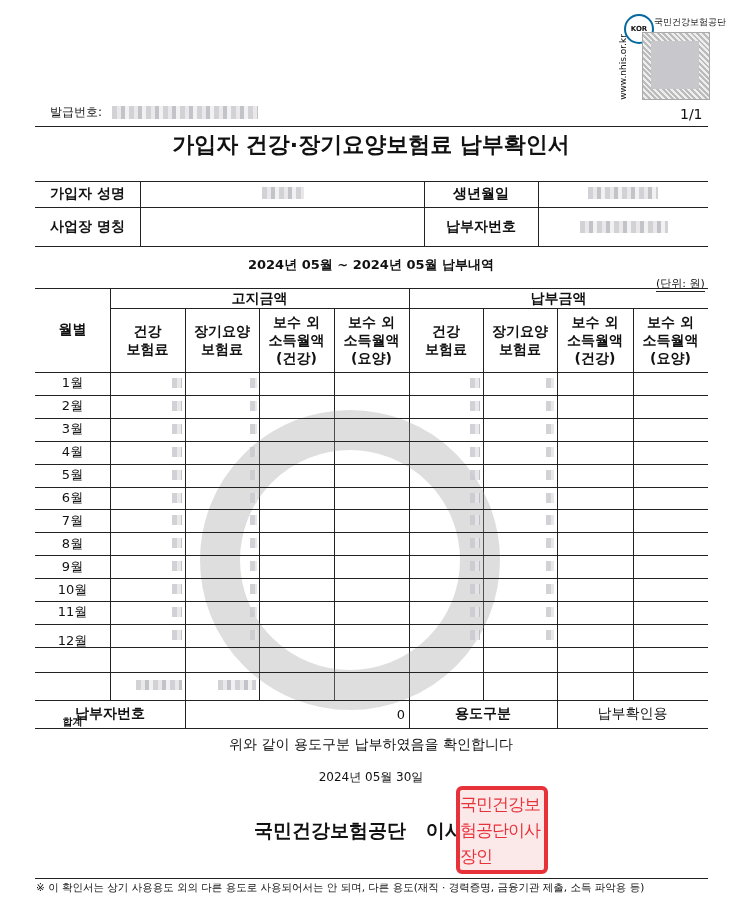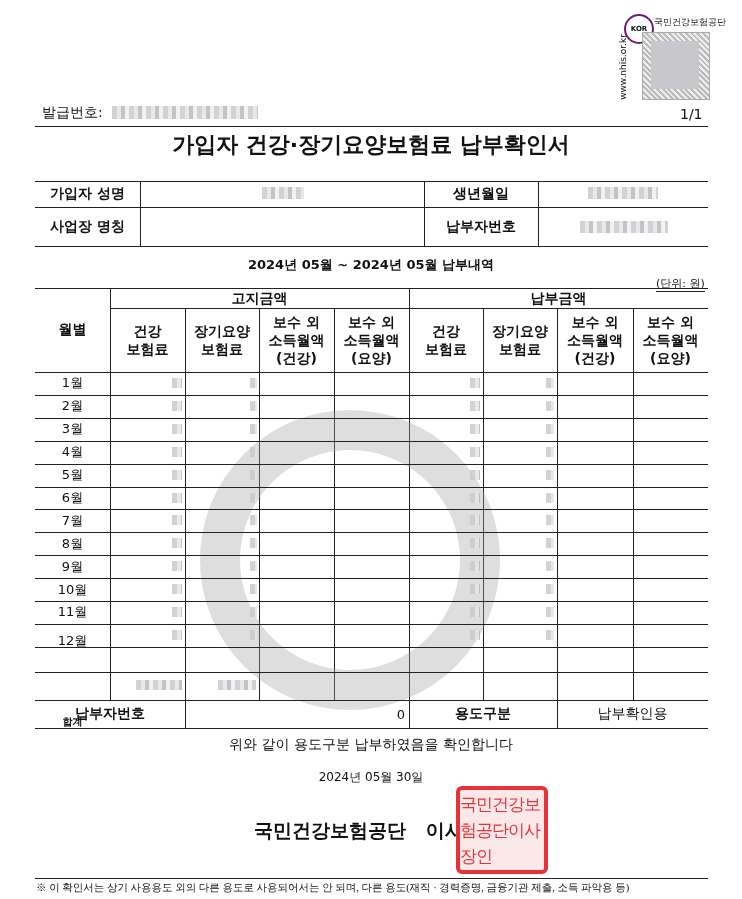--- a/index.html
+++ b/index.html
@@ -17,29 +17,29 @@
   .seal { position:absolute; left:456px; top:786px; width:92px; height:88px; border:4px solid #e8323a;
           border-radius:6px; background:#fbe9ea; color:#e8323a; font-size:17px; line-height:26px;
           display:flex; flex-wrap:wrap; align-content:center; justify-content:center; letter-spacing:-1px; box-sizing:border-box; }
   .watermark { position:absolute; left:200px; top:410px; width:300px; height:300px; border-radius:50%;
                border:40px solid rgba(160,160,160,.35); box-sizing:border-box; }
 </style>
 </head>
 <body>
 
 <div class="abs" style="left:620px;top:12px;width:110px;height:88px;">
-  <div class="abs" style="left:4px;top:2px;width:26px;height:26px;border:2px solid #701a75;border-radius:50%;font-size:7px;font-weight:bold;display:flex;align-items:center;justify-content:center;">KOR</div>
+  <div class="abs" style="left:4px;top:2px;width:26px;height:26px;border:2px solid #0369a1;border-radius:50%;font-size:7px;font-weight:bold;display:flex;align-items:center;justify-content:center;">KOR</div>
   <div class="abs" style="left:34px;top:4px;font-size:9px;">국민건강보험공단</div>
   <div class="abs" style="left:-30px;top:50px;font-size:9px;transform:rotate(-90deg);white-space:nowrap;">www.nhis.or.kr</div>
   <div class="abs" style="left:22px;top:20px;width:66px;height:66px;background:repeating-linear-gradient(45deg,#bbb 0 2px,#eee 2px 4px);border:1px solid #aaa;">
     <div style="position:absolute;left:8px;top:8px;width:48px;height:48px;background:#c8c8cc;"></div>
   </div>
 </div>
 
-<div class="abs" style="left:42px;top:104px;font-size:14px;">발급번호:</div>
+<div class="abs" style="left:50px;top:104px;font-size:12px;">발급번호:</div>
 <div class="abs blur" style="left:112px;top:106px;width:146px;height:13px;"></div>
 <div class="abs" style="left:680px;top:106px;font-size:14px;">1/1</div>
 <div class="hline" style="left:35px;top:126px;width:673px;"></div>
 <div class="abs b" style="left:0;top:130px;width:742px;text-align:center;font-size:22px;">가입자 건강·장기요양보험료 납부확인서</div>
 
 <div class="hline" style="left:35px;top:181px;width:673px;"></div>
 <div class="hline thin" style="left:35px;top:207px;width:673px;"></div>
 <div class="hline" style="left:35px;top:246px;width:673px;"></div>
 <div class="vline" style="left:140px;top:181px;height:65px;"></div>
 <div class="vline" style="left:424px;top:181px;height:65px;"></div>
@@ -202,13 +202,13 @@
 <div class="cell" style="left:185px;top:700px;width:220px;height:28px;justify-content:flex-end;font-size:13px;">0</div>
 <div class="cell b" style="left:409px;top:700px;width:148px;height:28px;font-size:14px;">용도구분</div>
 <div class="cell" style="left:557px;top:700px;width:151px;height:28px;font-size:14px;">납부확인용</div>
 
 <div class="abs" style="left:0;top:736px;width:742px;text-align:center;font-size:14px;">위와 같이 용도구분 납부하였음을 확인합니다</div>
 <div class="abs" style="left:0;top:769px;width:742px;text-align:center;font-size:12px;">2024년 05월 30일</div>
 <div class="abs b" style="left:254px;top:818px;font-size:19px;white-space:pre;">국민건강보험공단   이사장</div>
 <div class="seal">국민건강보험공단이사장인</div>
 
 <div class="hline" style="left:35px;top:878px;width:673px;"></div>
-<div class="abs" style="left:36px;top:881px;font-size:10.5px;white-space:nowrap;font-family:Liberation Serif, serif;">※ 이 확인서는 상기 사용용도 외의 다른 용도로 사용되어서는 안 되며, 다른 용도(재직 · 경력증명, 금융기관 제출, 소득 파악용 등)</div>
+<div class="abs" style="left:36px;top:881px;font-size:10.5px;white-space:nowrap;">※ 이 확인서는 상기 사용용도 외의 다른 용도로 사용되어서는 안 되며, 다른 용도(재직 · 경력증명, 금융기관 제출, 소득 파악용 등)</div>
 
 </body></html>

